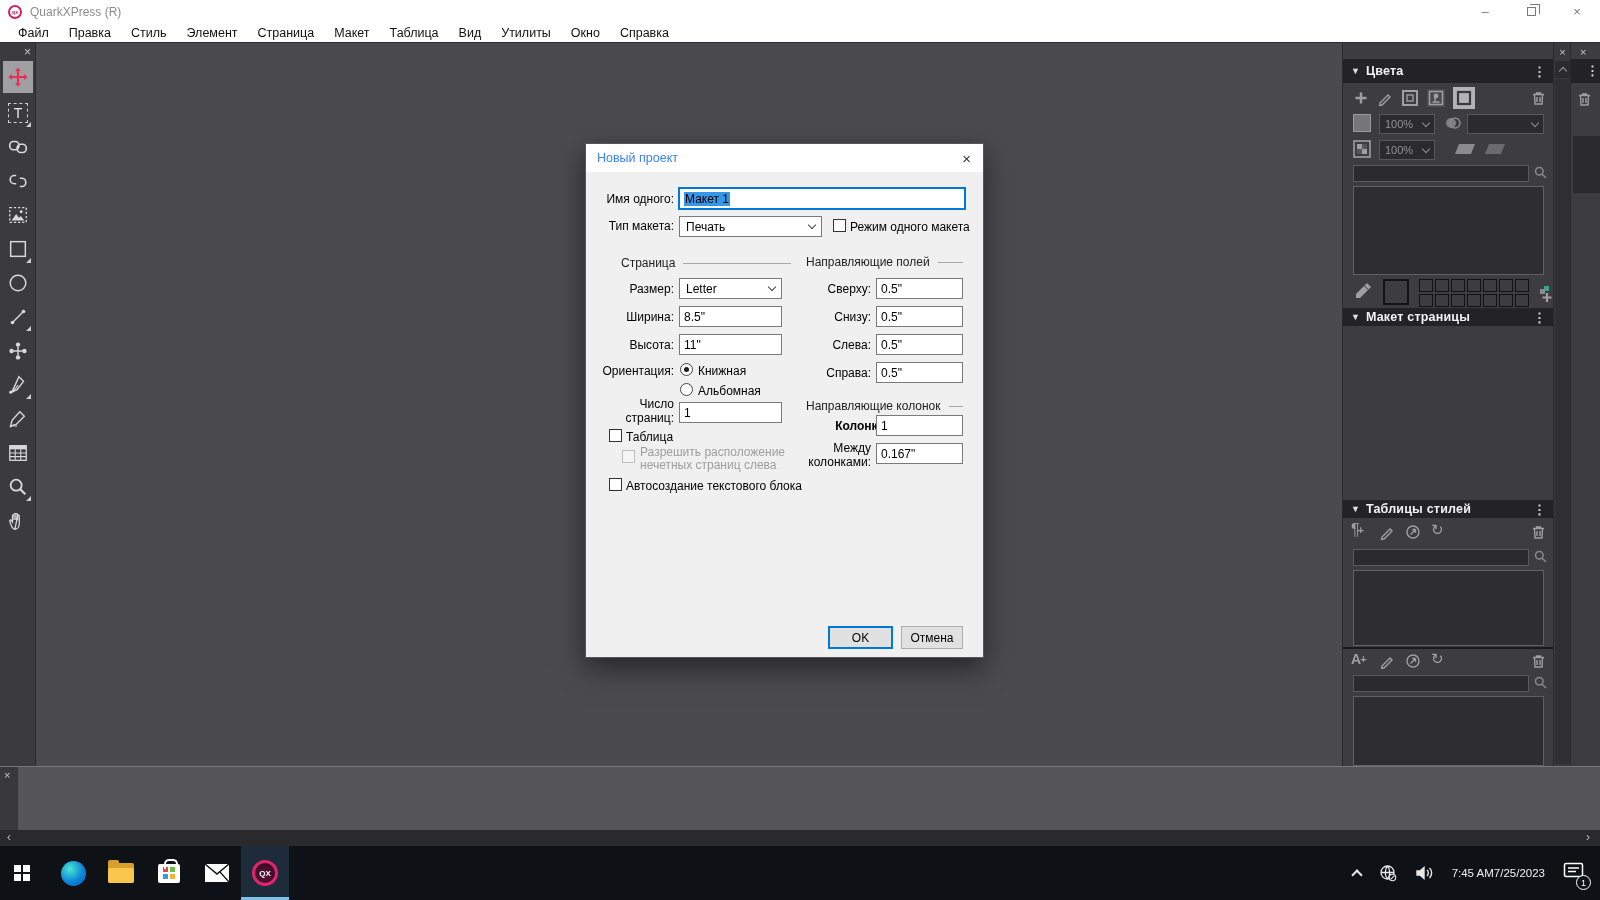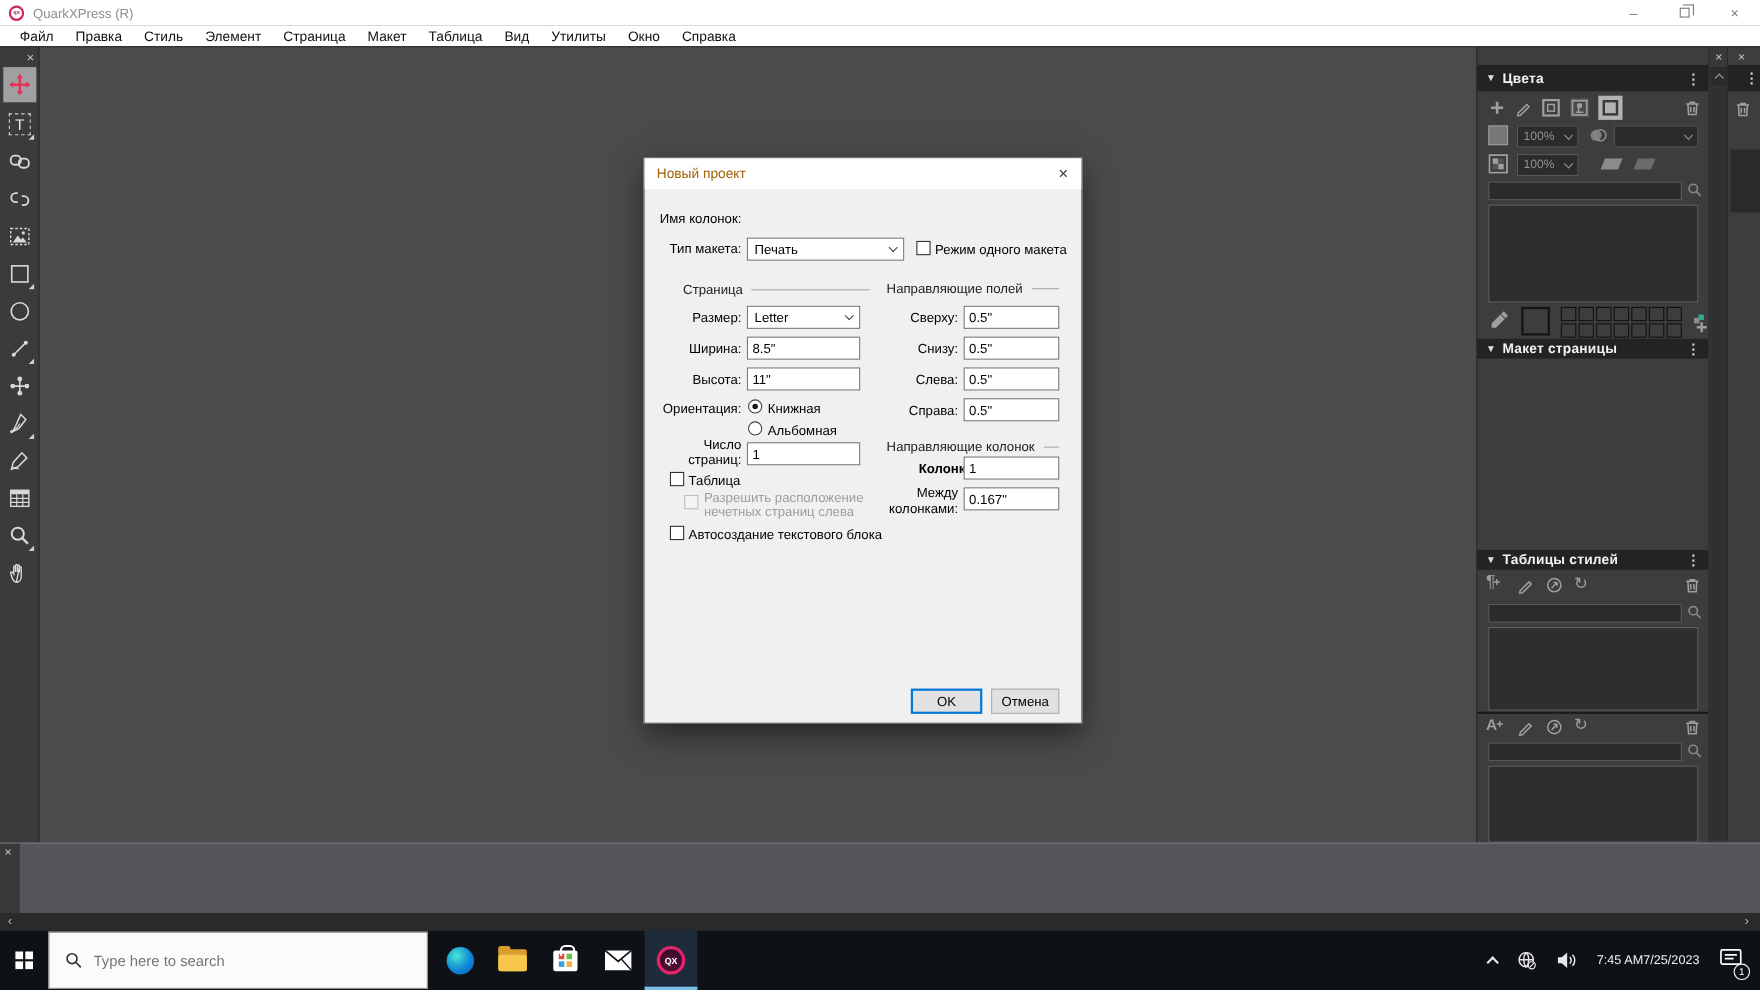--- a/index.html
+++ b/index.html
@@ -107,21 +107,21 @@
   .action-ic { position:relative; }
   .badge { position:absolute; right:-7px; bottom:-6px; width:15px; height:15px; border-radius:50%;
         background:#0e1217; border:1.5px solid #fff; color:#fff; font-size:9px;
         display:flex; align-items:center; justify-content:center; }
 
   
   .dialog { left:585px; top:143px; width:399px; height:515px; background:#f0f0f0; border:1px solid #565656;
             box-shadow:0 10px 26px rgba(0,0,0,.5); }
   .dlg-title { position:absolute; left:0; top:0; width:100%; height:28px; background:#ffffff;
                display:flex; align-items:center; }
-  .dlg-title span.t { margin-left:11px; font-size:12.5px; color:#a16207; }
+  .dlg-title span.t { margin-left:11px; font-size:12.5px; color:#3b82f6; }
   .dlg-close { margin-left:auto; margin-right:12px; color:#333; font-size:15px; }
   .dl { position:absolute; font-size:12px; color:#000; }
   .dl.r { text-align:right; }
   .tfield { position:absolute; background:#fff; border:1px solid #7a7a7a; font-size:12px; color:#000;
             display:flex; align-items:center; padding:0 4px; font-family:"Liberation Sans",sans-serif; }
   input.tfield { padding:0 4px; }
   .tfield.focus { border:1px solid #0078d7; outline:1px solid #0078d7; }
   .selmark { background:#3696e8; color:#000; padding:0 1px; }
   .ddl { position:absolute; background:#fff; border:1px solid #7a7a7a; font-size:12px; color:#000;
          display:flex; align-items:center; padding:0 6px; }
@@ -483,21 +483,24 @@
   <span class="hs-btn" style="left:3px;">‹</span>
   <span class="hs-btn" style="right:6px;">›</span>
 </div>
 
 <div class="abs dialog">
   <div class="dlg-title">
     <span class="t">Новый проект</span>
     <span class="dlg-close">×</span>
   </div>
 
-  <div class="dl r" style="left:0; top:48px; width:88px;">Имя колонок:</div>
+  <div class="dl r" style="left:0; top:48px; width:88px;">Имя одного:</div>
+  <div class="tfield focus" style="left:93px; top:44px; width:286px; height:21px;">
+    <span class="selmark">Макет 1</span>
+  </div>
 
   <div class="dl r" style="left:0; top:75px; width:88px;">Тип макета:</div>
   <div class="ddl" style="left:93px; top:72px; width:143px; height:21px;">
     <span>Печать</span>
       <span class="chev"></span>
   </div>
   <span class="cb" style="left:247px; top:75px;"></span>
   <div class="dl" style="left:264px; top:76px;">Режим одного макета</div>
 
   <div class="grp" style="left:35px; top:112px; width:170px;">
@@ -561,27 +564,20 @@
 </div>
 
 <div class="abs taskbar">
   <div class="start">
     <div class="winlogo">
         <div></div>
         <div></div>
         <div></div>
         <div></div>
       </div>
-  </div>
-  <div class="tsearch">
-    <svg width="16" height="16" viewBox="0 0 16 16" fill="none" stroke="#333" stroke-width="1.5">
-        <circle cx="6.5" cy="6.5" r="4.5"></circle>
-        <path d="M10 10 L14.5 14.5"></path>
-      </svg>
-    <input placeholder="Type here to search" style="">
   </div>
   <div class="task-ic" style="margin-left:5px;">
       <span class="edge-circle"></span>
     </div>
   <div class="task-ic">
     <span class="folder">
         <span class="tab"></span>
         <span class="back"></span>
         <span class="front"></span>
       </span>

